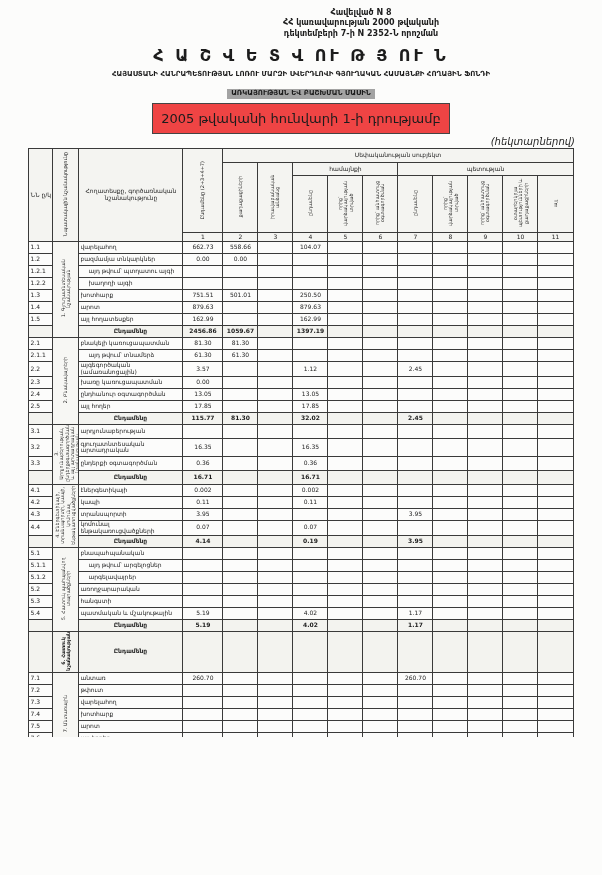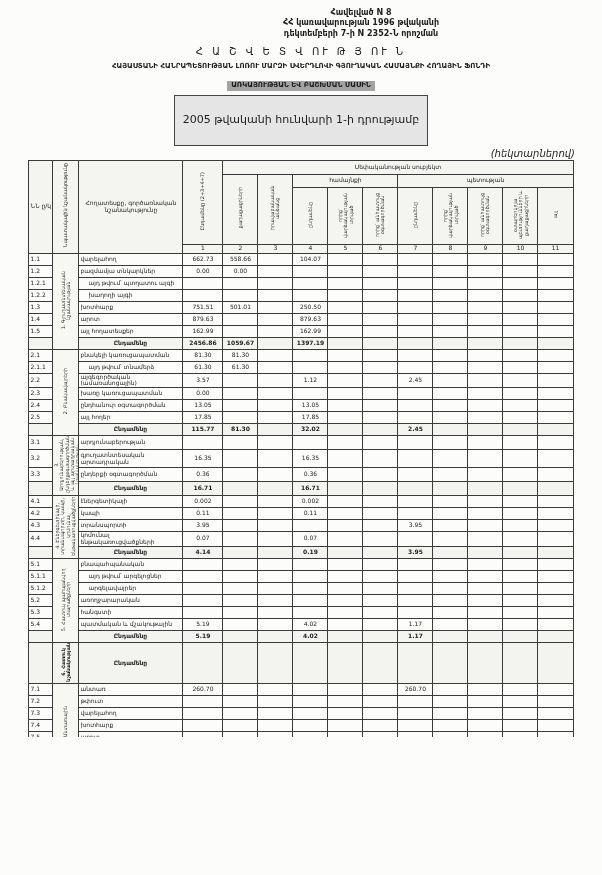--- a/index.html
+++ b/index.html
@@ -9,24 +9,24 @@
     font-family:"DejaVu Sans",sans-serif;
     -webkit-font-smoothing:antialiased;
   }
   .page{box-sizing:border-box;width:602px;height:737px;padding:8px 21px 6px 21px;overflow:hidden;}
 
   
   .appendix{width:260px;margin:0 90px 0 auto;text-align:center;font-size:8px;font-weight:bold;line-height:1.3;}
 
   
   .titleblock{text-align:center;margin-top:6px;line-height:1.35;}
-  .report-title{font-size:10px;font-weight:normal;letter-spacing:3px;}
+  .report-title{font-size:16px;font-weight:bold;letter-spacing:3px;}
   .subtitle1{font-size:7px;font-weight:bold;margin-top:3px;text-align:center;}
   .subtitle2{display:inline-block;font-size:7px;font-weight:bold;background:#a3a3a3;padding:0 4px;margin-top:1px;}
-  .date-line{display:inline-block;font-size:11px;border:1px solid #444;padding:17px 8px;margin-top:2px;background:#e5e5e5;}
+  .date-line{display:inline-block;font-size:13px;border:1px solid #444;padding:6px 8px;margin-top:2px;background:#ef4444;}
   .units-note{font-size:10px;font-style:italic;text-align:right;margin:2px 6px 1px 0;}
 
   
   table.report{border-collapse:collapse;margin:0 auto;table-layout:fixed;width:544px;}
   table.report th, table.report td{
     border:1px solid #3a3a3a;
     font-size:6px;line-height:1.15;
     padding:0 1px;vertical-align:middle;
     overflow:hidden;word-wrap:break-word;
   }
@@ -59,21 +59,21 @@
   .grand-row td{font-weight:bold;height:13px;background:#eeeeea;}
   .grand-label{font-size:5.8px;text-align:center;}
 </style>
 </head>
 <body>
 
 <div class="page">
 
   <div class="appendix">
     <div>Հավելված N 8</div>
-    <div>ՀՀ կառավարության 1996 թվականի</div>
+    <div>ՀՀ կառավարության 2000 թվականի</div>
     <div>դեկտեմբերի 7-ի N 2352-Ն որոշման</div>
   </div>
 
   <div class="titleblock">
     <div class="report-title">Հ Ա Շ Վ Ե Տ Վ ՈՒ Թ Յ ՈՒ Ն</div>
     <div class="subtitle1">ՀԱՅԱՍՏԱՆԻ ՀԱՆՐԱՊԵՏՈՒԹՅԱՆ ԼՈՌՈՒ ՄԱՐԶԻ ՍՎԵՐԴԼՈՎԻ ԳՅՈՒՂԱԿԱՆ ՀԱՄԱՅՆՔԻ ՀՈՂԱՅԻՆ ՖՈՆԴԻ</div>
     <div><span class="subtitle2">ԱՌԿԱՅՈՒԹՅԱՆ ԵՎ ԲԱՇԽՄԱՆ ՄԱՍԻՆ</span></div>
     <div><span class="date-line">2005 թվականի հունվարի 1-ի դրությամբ</span></div>
   </div>
 

